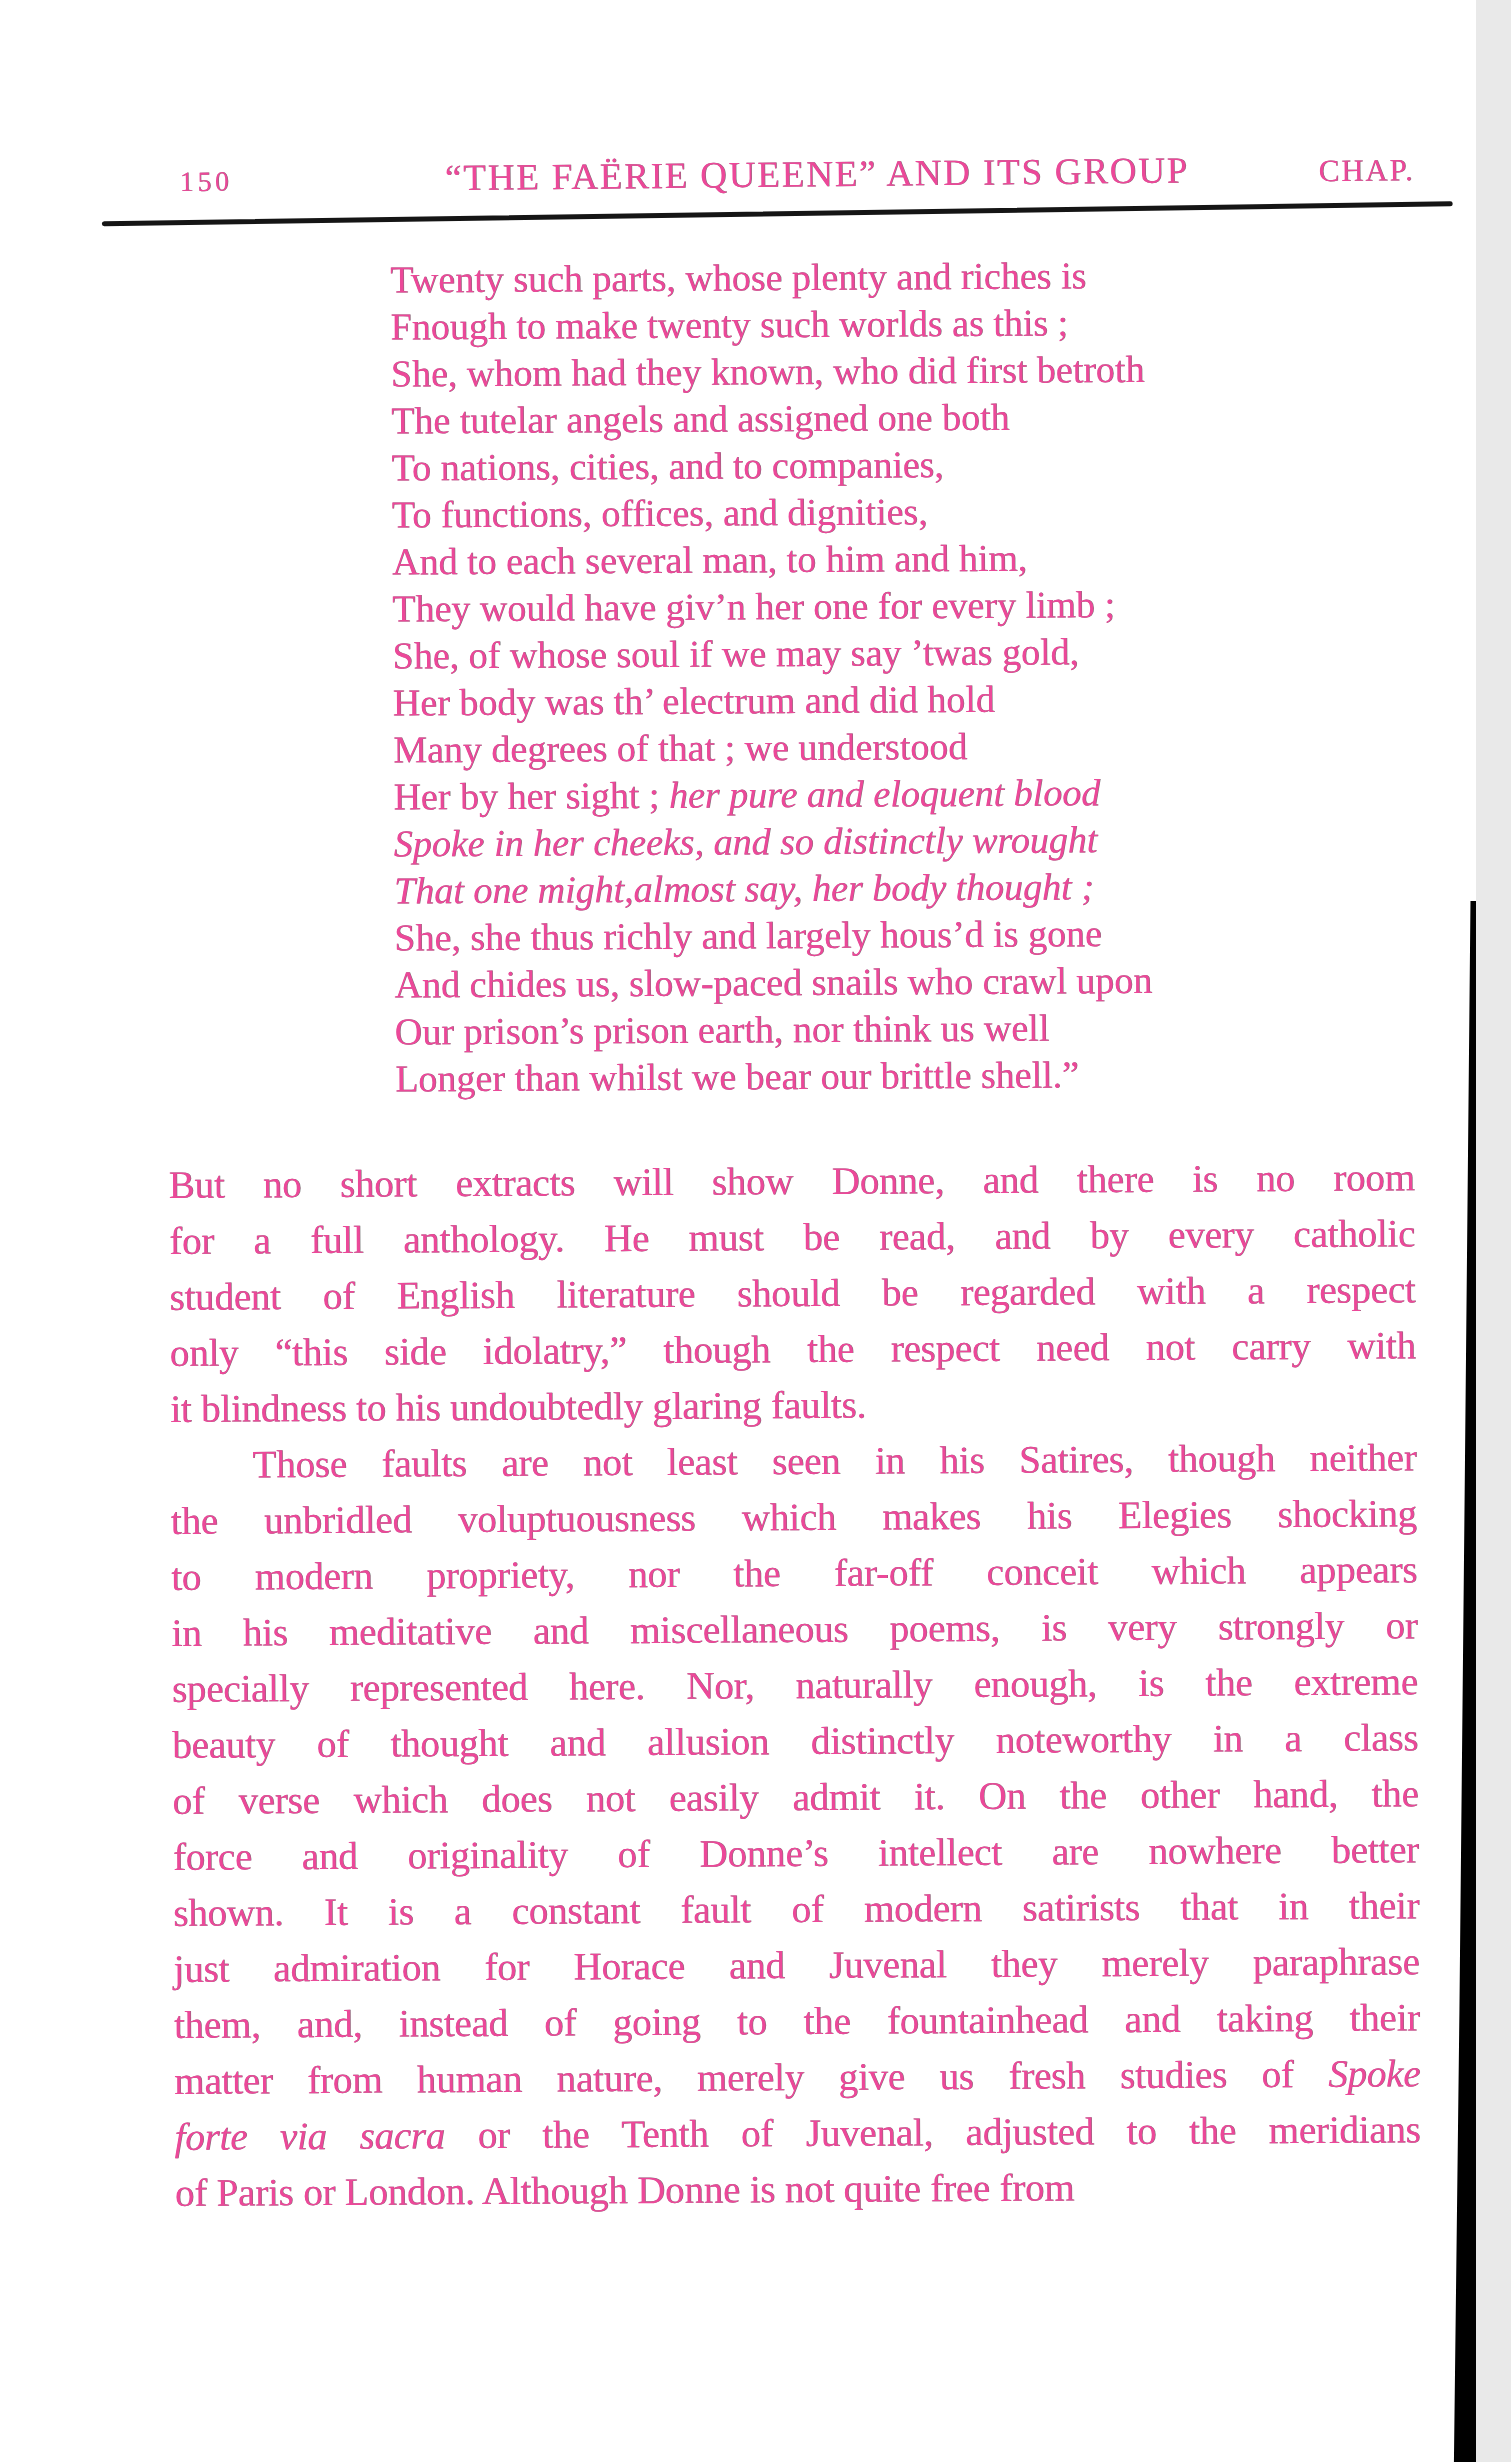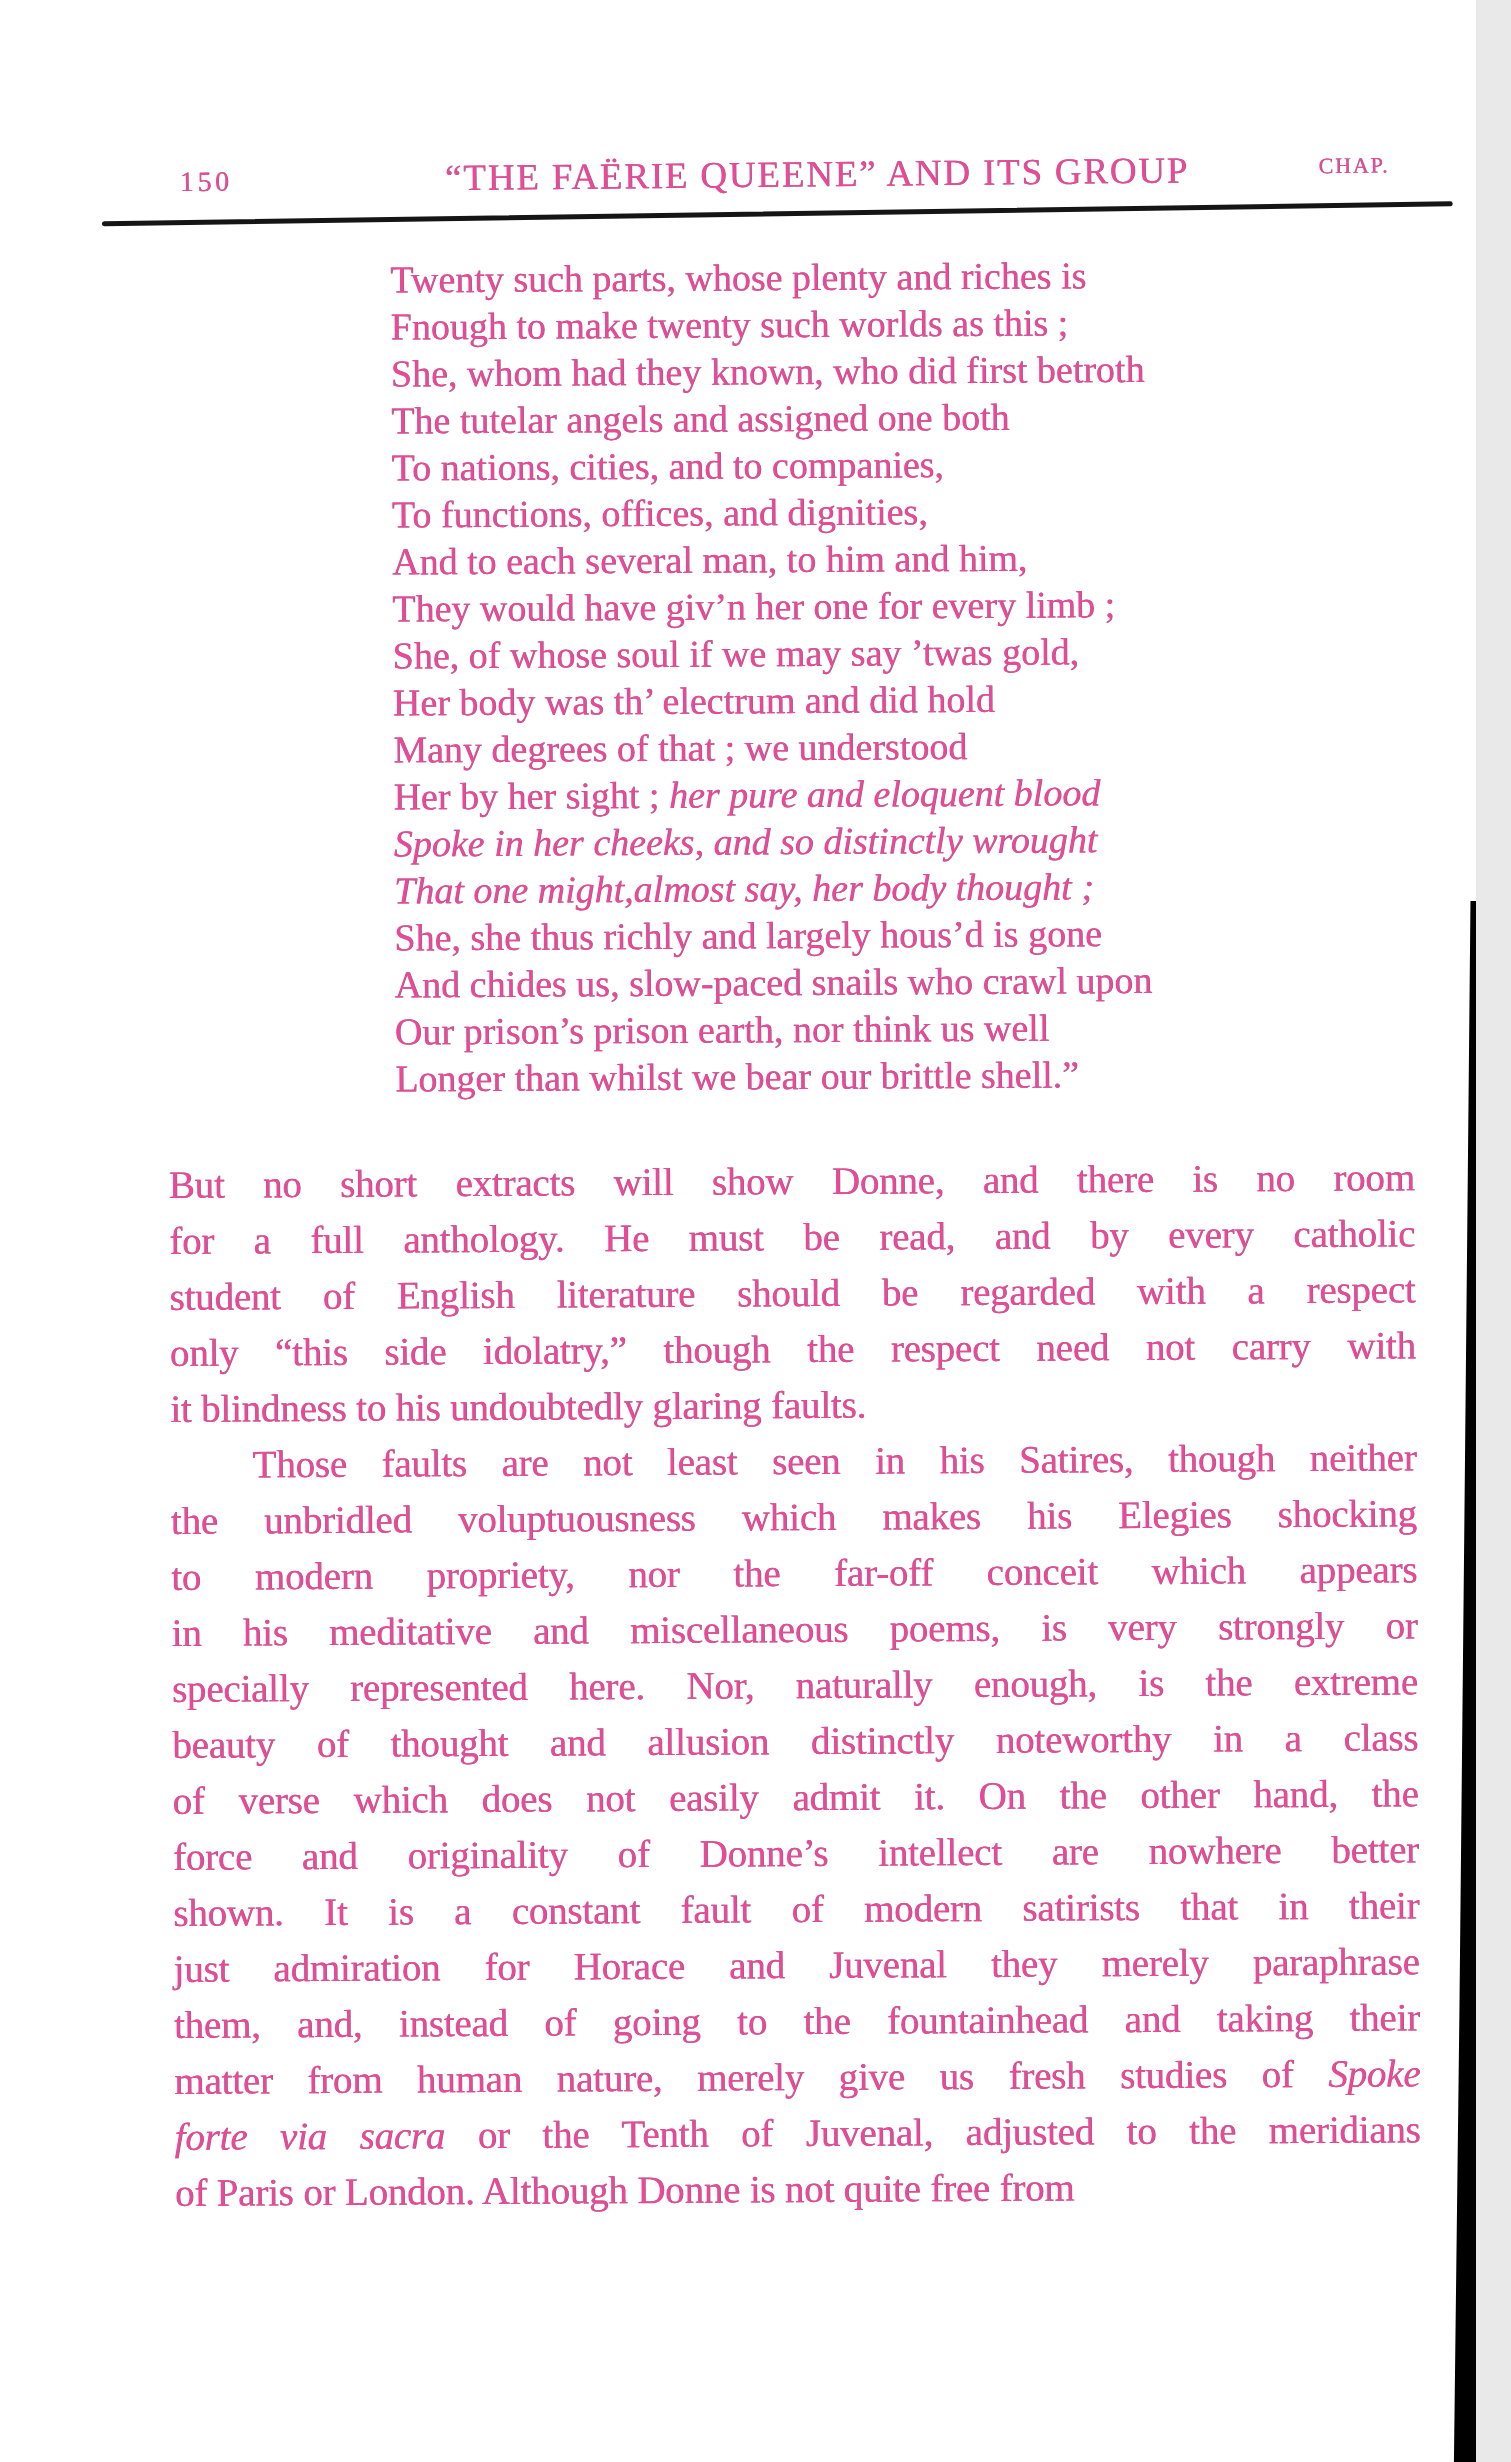--- a/index.html
+++ b/index.html
@@ -25,21 +25,21 @@
     position: absolute; left: 186px; top: 7.3px;
     font-size: 28px; letter-spacing: 3.7px;
   }
   .run-title {
     position: absolute; left: 366px; top: 0; width: 915px;
     text-align: center; font-size: 37px; letter-spacing: 1.8px;
     white-space: nowrap;
   }
   .chap {
     position: absolute; left: 1325px; top: 5.5px;
-    font-size: 22px; letter-spacing: 1.8px;
+    font-size: 31px; letter-spacing: 1.8px;
   }
   .header-rule {
     position: absolute; top: 222px; left: 108px; width: 1351px; height: 4.6px;
     background: #151515; border-radius: 2.7px;
     transform: rotate(-0.5deg); transform-origin: 0 50%;
   }
   .poem {
     position: absolute; left: 396px; top: 259px; width: 1007px;
     font-size: 38px; line-height: 47px;
   }

